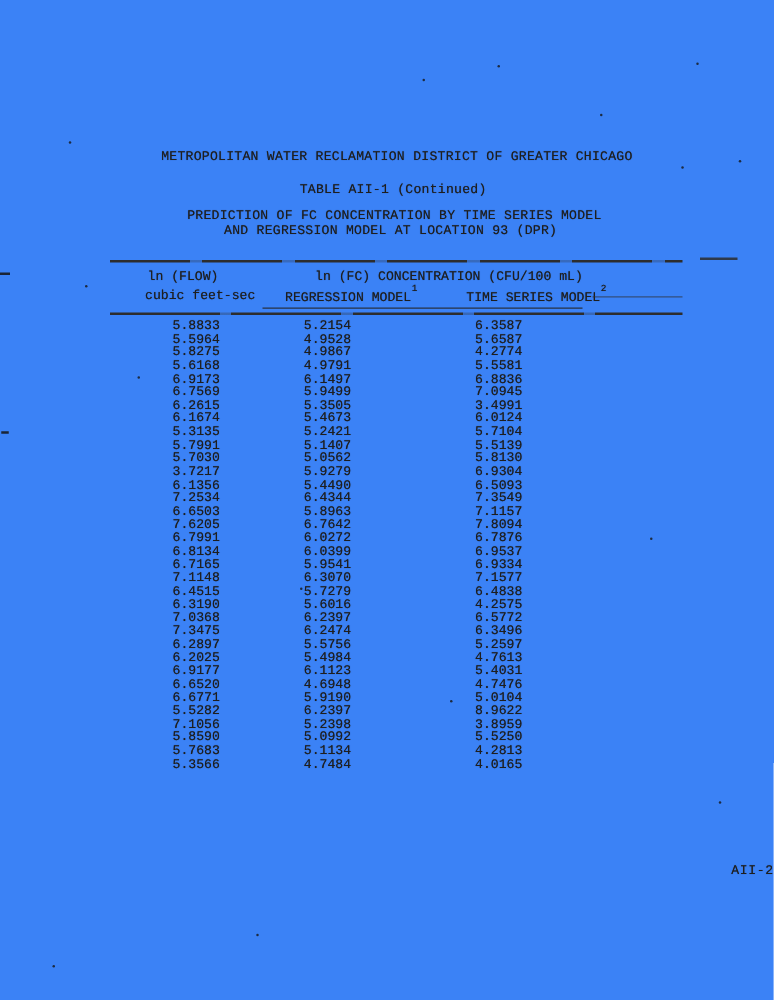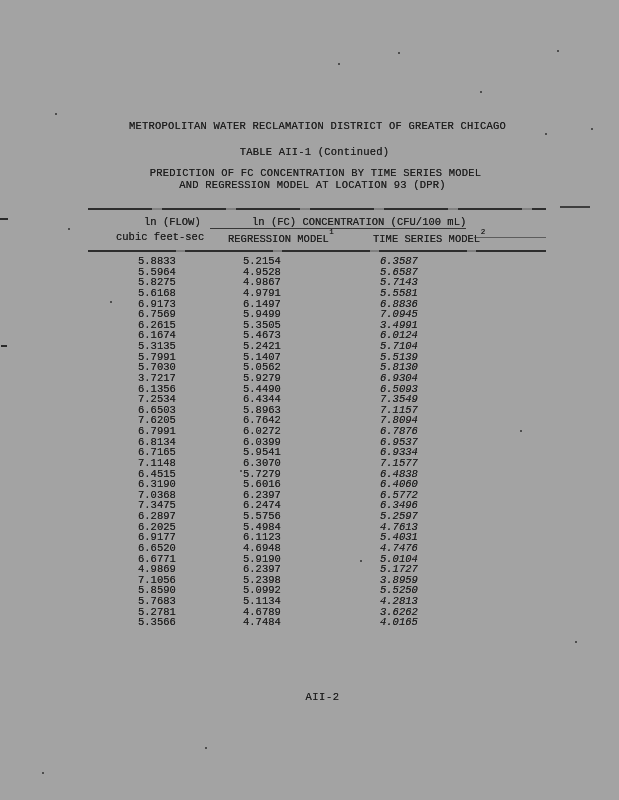--- a/index.html
+++ b/index.html
@@ -1,30 +1,30 @@
 <!DOCTYPE html>
 <html><head>
 <meta charset="utf-8">
 <style>
   * { margin:0; padding:0; box-sizing:border-box; }
   html, body { width:619px; height:800px; background:#ffffff; }
   .page {
-    position:relative; width:619px; height:800px; background:#a3a3a3;
+    position:relative; width:619px; height:800px; background:#3b82f6;
     font-family:"Liberation Mono","DejaVu Sans Mono",monospace;
     color:#1e1e1e; overflow:hidden;
     text-shadow:0 0 0.55px rgba(25,25,25,0.75);
   }
   .center-line { position:absolute; left:0; right:0; text-align:center; font-size:10.5px; letter-spacing:0.2px; white-space:pre; }
   .org-title   { top:120px; padding-left:16px; }
   .table-label { top:146px; padding-left:10px; }
   .sub1        { top:167px; padding-left:12px; }
   .sub2        { top:179px; padding-left:6px; }
   .hdr { position:absolute; font-size:10.5px; white-space:pre; }
-  .hdr-flow1 { left:144px; top:216px; }
-  .hdr-group { left:210px; top:216px; padding-left:42px; padding-bottom:0; border-bottom:1.3px solid rgba(35,35,35,0.85); }
+  .hdr-flow1 { left:118px; top:216px; }
+  .hdr-group { left:210px; top:216px; padding-left:42px; padding-bottom:18px; border-bottom:1.3px solid rgba(35,35,35,0.85); }
   .hdr-flow2 { left:116px; top:231px; }
   .hdr-reg   { left:228px; top:231px; }
   .hdr-ts    { left:373px; top:231px; }
   .hdr sup { font-size:7.5px; position:relative; top:-3px; left:0.5px; }
   .rule { position:absolute; background:#2d2d2d; }
   .rule-top {
     top:208px; left:88px; width:458px; height:2px;
     background:repeating-linear-gradient(90deg,#2d2d2d 0 64px,rgba(45,45,45,0.28) 64px 74px);
   }
   .rule-top-right { top:206px; left:560px; width:30px; height:1.6px; opacity:0.85; }
@@ -33,22 +33,22 @@
     background:repeating-linear-gradient(90deg,#2d2d2d 0 88px,rgba(45,45,45,0.3) 88px 97px);
   }
   .rule-after-ts { top:237px; left:474px; width:72px; height:1.2px; opacity:0.6; }
   table.data { position:absolute; top:256px; left:138px; border-collapse:collapse; }
   table.data td {
     font-size:10.5px; line-height:10.62px; height:10.62px;
     padding:0; vertical-align:top; white-space:pre; text-align:left;
   }
   table.data td:nth-child(1) { width:105px; }
   table.data td:nth-child(2) { width:137px; }
-  table.data td:nth-child(3) { width:120px;font-style:italic; }
-  .footer { position:absolute; top:691px; left:0; right:0; text-align:center; font-size:10.5px; padding-left:26px; letter-spacing:0.5px; }
+  table.data td:nth-child(3) { width:120px; }
+  .footer { position:absolute; top:691px; left:0; right:0; text-align:right; font-size:10.5px; padding-left:26px; letter-spacing:0.5px; }
   .speck { position:absolute; width:2px; height:2px; background:#151515; border-radius:50%; opacity:0.8; }
   .dash-artifact { position:absolute; height:2px; background:#151515; opacity:0.85; }
 </style>
 </head>
 <body>
 
 <div class="page">
 
   <div class="speck" style="left:398px;top:52px;"></div>
   <div class="speck" style="left:557px;top:50px;"></div>
@@ -93,21 +93,21 @@
           <td>6.3587</td>
         </tr>
         <tr>
           <td>5.5964</td>
           <td>4.9528</td>
           <td>5.6587</td>
         </tr>
         <tr>
           <td>5.8275</td>
           <td>4.9867</td>
-          <td>5.7143</td>
+          <td>4.2774</td>
         </tr>
         <tr>
           <td>5.6168</td>
           <td>4.9791</td>
           <td>5.5581</td>
         </tr>
         <tr>
           <td>6.9173</td>
           <td>6.1497</td>
           <td>6.8836</td>
@@ -188,21 +188,21 @@
           <td>7.1577</td>
         </tr>
         <tr>
           <td>6.4515</td>
           <td>5.7279</td>
           <td>6.4838</td>
         </tr>
         <tr>
           <td>6.3190</td>
           <td>5.6016</td>
-          <td>6.4060</td>
+          <td>4.2575</td>
         </tr>
         <tr>
           <td>7.0368</td>
           <td>6.2397</td>
           <td>6.5772</td>
         </tr>
         <tr>
           <td>7.3475</td>
           <td>6.2474</td>
           <td>6.3496</td>
@@ -226,45 +226,40 @@
           <td>6.6520</td>
           <td>4.6948</td>
           <td>4.7476</td>
         </tr>
         <tr>
           <td>6.6771</td>
           <td>5.9190</td>
           <td>5.0104</td>
         </tr>
         <tr>
-          <td>4.9869</td>
+          <td>5.5282</td>
           <td>6.2397</td>
-          <td>5.1727</td>
+          <td>8.9622</td>
         </tr>
         <tr>
           <td>7.1056</td>
           <td>5.2398</td>
           <td>3.8959</td>
         </tr>
         <tr>
           <td>5.8590</td>
           <td>5.0992</td>
           <td>5.5250</td>
         </tr>
         <tr>
           <td>5.7683</td>
           <td>5.1134</td>
           <td>4.2813</td>
         </tr>
         <tr>
-          <td>5.2781</td>
-          <td>4.6789</td>
-          <td>3.6262</td>
-        </tr>
-        <tr>
           <td>5.3566</td>
           <td>4.7484</td>
           <td>4.0165</td>
         </tr>
       </tbody>
   </table>
 
   <div class="footer">AII-2</div>
 
 </div>

